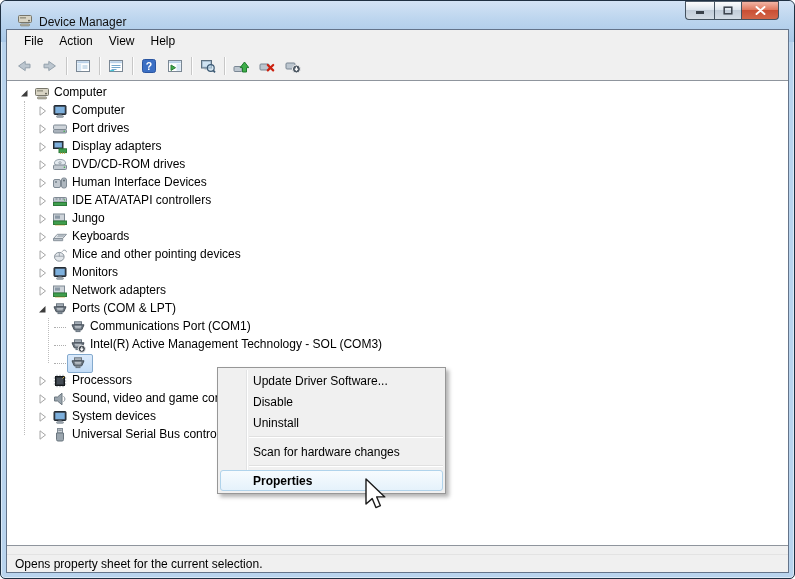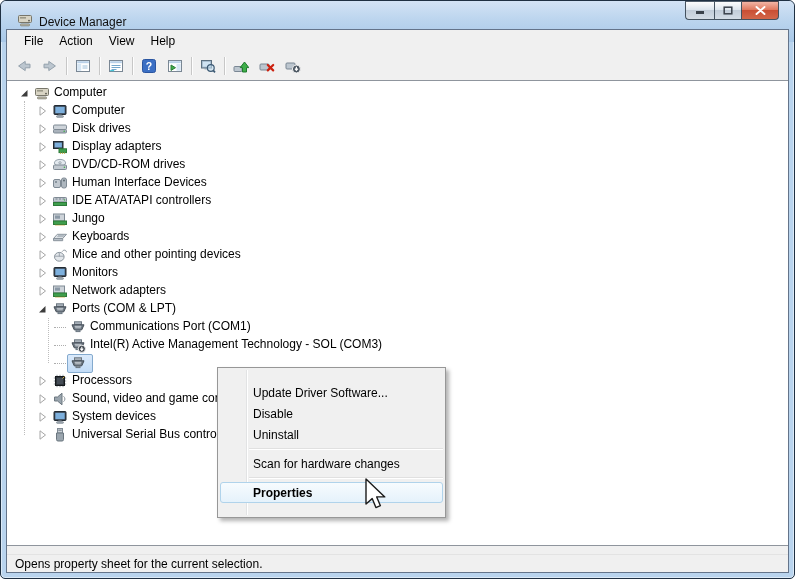--- a/index.html
+++ b/index.html
@@ -51,21 +51,21 @@
   .trow.selected .rowc{border-color:#84aace;background:linear-gradient(#dbeafb,#c2dcf7);}
   .tree-guide{position:absolute;width:0;border-left:1px dotted #bdbdbd;}
   #guide-root{left:17px;top:20px;height:334px;}
   #guide-ports{left:41px;top:237px;height:45px;}
   
   #statusbar{position:absolute;left:0;right:0;bottom:0;height:18px;background:#f0f0f0;
     display:flex;align-items:center;padding-left:8px;box-sizing:border-box;border-top:1px solid #e3e3e3;}
   
   #cmenu{position:absolute;left:216px;top:366px;width:229px;
     background:#f0f0f0;border:1px solid #979797;box-sizing:border-box;
-    padding:14px 0;box-shadow:3px 3px 4px rgba(0,0,0,.3);z-index:20;}
+    padding:2px 0;box-shadow:3px 3px 4px rgba(0,0,0,.3);z-index:20;}
   #cmenu::before{content:"";position:absolute;left:2px;top:2px;bottom:2px;width:26px;
     border-right:1px solid #e2e3e4;box-shadow:1px 0 0 #fff;}
   .cm-item{position:relative;height:21px;line-height:21px;margin:0 2px;padding-left:32px;
     border:1px solid transparent;border-radius:3px;box-sizing:border-box;cursor:default;}
   .cm-item.bold{font-weight:bold;}
   .cm-item.hl{border-color:#b0d3eb;background:linear-gradient(#f7fbfe,#e5f2fb);}
   .cm-sep{position:relative;height:1px;background:#e0e0e0;border-bottom:1px solid #fff;margin:3px 2px 3px 31px;}
   
   #cursor{position:absolute;left:362px;top:477px;z-index:30;pointer-events:none;}
 </style>
@@ -229,21 +229,21 @@
             </svg>
           </span>
           <span class="rowc">
             <span class="ticon">
               <svg width="16" height="16" viewBox="0 0 16 16">
                 <rect x="1.5" y="4" width="13" height="4.5" rx="1.2" fill="#cdd3d9" stroke="#7f8a94"></rect>
                 <rect x="1.5" y="8.5" width="13" height="3.5" rx="1" fill="#a9b2bb" stroke="#7f8a94"></rect>
                 <circle cx="12.2" cy="10.2" r="0.8" fill="#3fae49"></circle>
               </svg>
             </span>
-            <span class="tlabel">Disk drives</span>
+            <span class="tlabel">Port drives</span>
           </span>
         </div>
         <div class="trow lvl1">
           <span class="arrow">
             <svg width="12" height="12" viewBox="0 0 12 12">
               <path d="M4 1.8L9.5 6 4 10.2z" fill="#fff" stroke="#a6a6a6"></path>
             </svg>
           </span>
           <span class="rowc">
             <span class="ticon">

